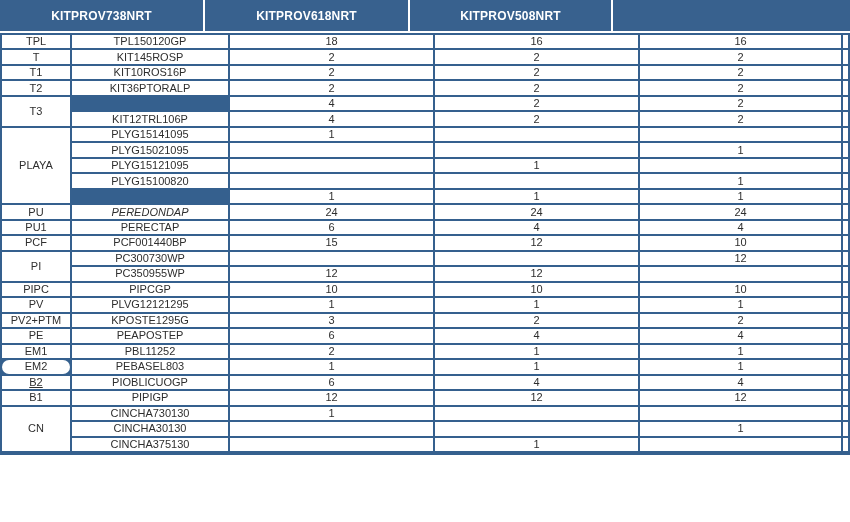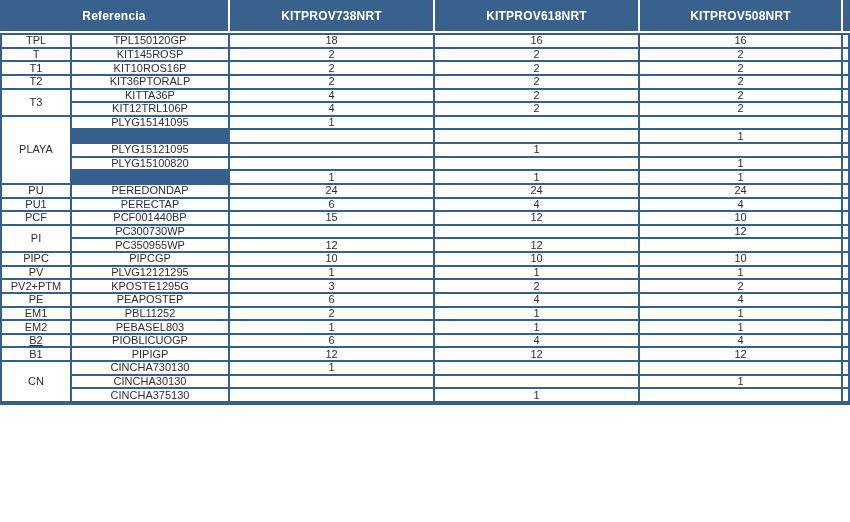--- a/index.html
+++ b/index.html
@@ -30,21 +30,21 @@
     letter-spacing:0.2px;
     white-space:nowrap;overflow:hidden;
   }
   .hcell.ref{width:228px;}
   .hcell.kit1{width:203px;}
   .hcell.kit2{width:203px;}
   .hcell.kit3{width:201px;}
   .hcell.sliver{flex:1;}
   .body-grid{
     margin-top:2px;
-    height:372px;
+    height:422px;
     display:grid;
     grid-template-columns:68px 156px 203px 203px 201px 1fr;
     grid-template-rows:repeat(27,1fr);
     gap:2px;
     background:var(--border);
     padding:2px 2px 4px 2px;
   }
   .cell{
     background:#fff;
     display:flex;align-items:center;justify-content:center;
@@ -52,21 +52,20 @@
     color:var(--cell-text);
     white-space:nowrap;overflow:hidden;
     line-height:1;
   }
 </style>
 </head>
 <body>
 
 <div class="page">
   <div class="header-row">
-    <div class="hcell ref">Referencia</div>
     <div class="hcell kit1">KITPROV738NRT</div>
     <div class="hcell kit2">KITPROV618NRT</div>
     <div class="hcell kit3">KITPROV508NRT</div>
     <div class="hcell sliver"></div>
   </div>
   <div class="body-grid" id="body-grid">
       <div class="cell" style="grid-area: 1 / 1 / span 1;">TPL</div>
       <div class="cell" style="grid-area: 1 / 2;">TPL150120GP</div>
       <div class="cell" style="grid-area: 1 / 3;">18</div>
       <div class="cell" style="grid-area: 1 / 4;">16</div>
@@ -84,56 +83,56 @@
       <div class="cell" style="grid-area: 3 / 4;">2</div>
       <div class="cell" style="grid-area: 3 / 5;">2</div>
       <div class="cell" style="grid-area: 3 / 6;"></div>
       <div class="cell" style="grid-area: 4 / 1 / span 1;">T2</div>
       <div class="cell" style="grid-area: 4 / 2;">KIT36PTORALP</div>
       <div class="cell" style="grid-area: 4 / 3;">2</div>
       <div class="cell" style="grid-area: 4 / 4;">2</div>
       <div class="cell" style="grid-area: 4 / 5;">2</div>
       <div class="cell" style="grid-area: 4 / 6;"></div>
       <div class="cell" style="grid-area: 5 / 1 / span 2;">T3</div>
-      <div class="cell" style="grid-area: 5 / 2;">KITTA36P</div>
       <div class="cell" style="grid-area: 5 / 3;">4</div>
       <div class="cell" style="grid-area: 5 / 4;">2</div>
       <div class="cell" style="grid-area: 5 / 5;">2</div>
       <div class="cell" style="grid-area: 5 / 6;"></div>
       <div class="cell" style="grid-area: 6 / 2;">KIT12TRL106P</div>
       <div class="cell" style="grid-area: 6 / 3;">4</div>
       <div class="cell" style="grid-area: 6 / 4;">2</div>
       <div class="cell" style="grid-area: 6 / 5;">2</div>
       <div class="cell" style="grid-area: 6 / 6;"></div>
       <div class="cell" style="grid-area: 7 / 1 / span 5;">PLAYA</div>
       <div class="cell" style="grid-area: 7 / 2;">PLYG15141095</div>
       <div class="cell" style="grid-area: 7 / 3;">1</div>
       <div class="cell" style="grid-area: 7 / 4;"></div>
       <div class="cell" style="grid-area: 7 / 5;"></div>
       <div class="cell" style="grid-area: 7 / 6;"></div>
+      <div class="cell" style="grid-area: 8 / 2;">PLYG15021095</div>
       <div class="cell" style="grid-area: 8 / 3;"></div>
       <div class="cell" style="grid-area: 8 / 4;"></div>
       <div class="cell" style="grid-area: 8 / 5;">1</div>
       <div class="cell" style="grid-area: 8 / 6;"></div>
       <div class="cell" style="grid-area: 9 / 2;">PLYG15121095</div>
       <div class="cell" style="grid-area: 9 / 3;"></div>
       <div class="cell" style="grid-area: 9 / 4;">1</div>
       <div class="cell" style="grid-area: 9 / 5;"></div>
       <div class="cell" style="grid-area: 9 / 6;"></div>
       <div class="cell" style="grid-area: 10 / 2;">PLYG15100820</div>
       <div class="cell" style="grid-area: 10 / 3;"></div>
       <div class="cell" style="grid-area: 10 / 4;"></div>
       <div class="cell" style="grid-area: 10 / 5;">1</div>
       <div class="cell" style="grid-area: 10 / 6;"></div>
       <div class="cell" style="grid-area: 11 / 3;">1</div>
       <div class="cell" style="grid-area: 11 / 4;">1</div>
       <div class="cell" style="grid-area: 11 / 5;">1</div>
       <div class="cell" style="grid-area: 11 / 6;"></div>
       <div class="cell" style="grid-area: 12 / 1 / span 1;">PU</div>
-      <div class="cell" style="grid-area: 12 / 2;">PEREDONDAP</div>
+      <div class="cell" style="grid-area: 12 / 2; font-style: italic;">PEREDONDAP</div>
       <div class="cell" style="grid-area: 12 / 3;">24</div>
       <div class="cell" style="grid-area: 12 / 4;">24</div>
       <div class="cell" style="grid-area: 12 / 5;">24</div>
       <div class="cell" style="grid-area: 12 / 6;"></div>
       <div class="cell" style="grid-area: 13 / 1 / span 1;">PU1</div>
       <div class="cell" style="grid-area: 13 / 2;">PERECTAP</div>
       <div class="cell" style="grid-area: 13 / 3;">6</div>
       <div class="cell" style="grid-area: 13 / 4;">4</div>
       <div class="cell" style="grid-area: 13 / 5;">4</div>
       <div class="cell" style="grid-area: 13 / 6;"></div>
@@ -177,21 +176,21 @@
       <div class="cell" style="grid-area: 20 / 3;">6</div>
       <div class="cell" style="grid-area: 20 / 4;">4</div>
       <div class="cell" style="grid-area: 20 / 5;">4</div>
       <div class="cell" style="grid-area: 20 / 6;"></div>
       <div class="cell" style="grid-area: 21 / 1 / span 1;">EM1</div>
       <div class="cell" style="grid-area: 21 / 2;">PBL11252</div>
       <div class="cell" style="grid-area: 21 / 3;">2</div>
       <div class="cell" style="grid-area: 21 / 4;">1</div>
       <div class="cell" style="grid-area: 21 / 5;">1</div>
       <div class="cell" style="grid-area: 21 / 6;"></div>
-      <div class="cell" style="grid-area: 22 / 1 / span 1;">EM2</div>
+      <div class="cell" style="grid-area: 22 / 1 / span 1; border-radius: 8px;">EM2</div>
       <div class="cell" style="grid-area: 22 / 2;">PEBASEL803</div>
       <div class="cell" style="grid-area: 22 / 3;">1</div>
       <div class="cell" style="grid-area: 22 / 4;">1</div>
       <div class="cell" style="grid-area: 22 / 5;">1</div>
       <div class="cell" style="grid-area: 22 / 6;"></div>
       <div class="cell" style="grid-area: 23 / 1 / span 1; text-decoration: underline;">B2</div>
       <div class="cell" style="grid-area: 23 / 2;">PIOBLICUOGP</div>
       <div class="cell" style="grid-area: 23 / 3;">6</div>
       <div class="cell" style="grid-area: 23 / 4;">4</div>
       <div class="cell" style="grid-area: 23 / 5;">4</div>

